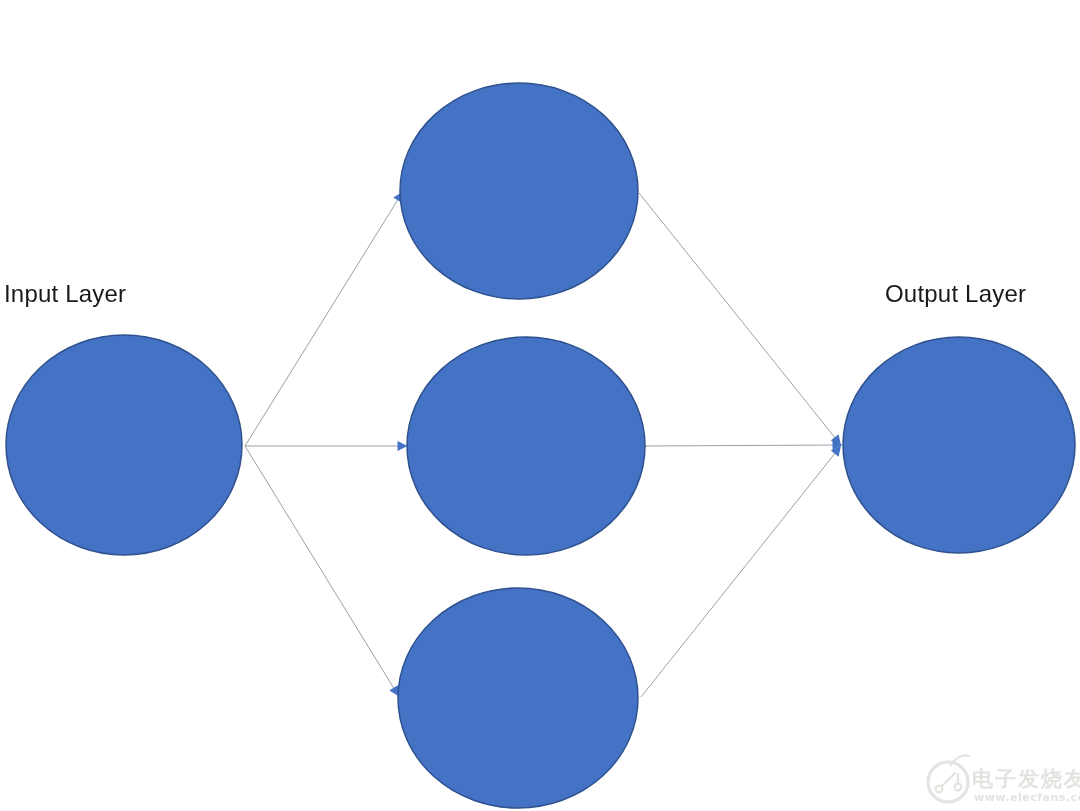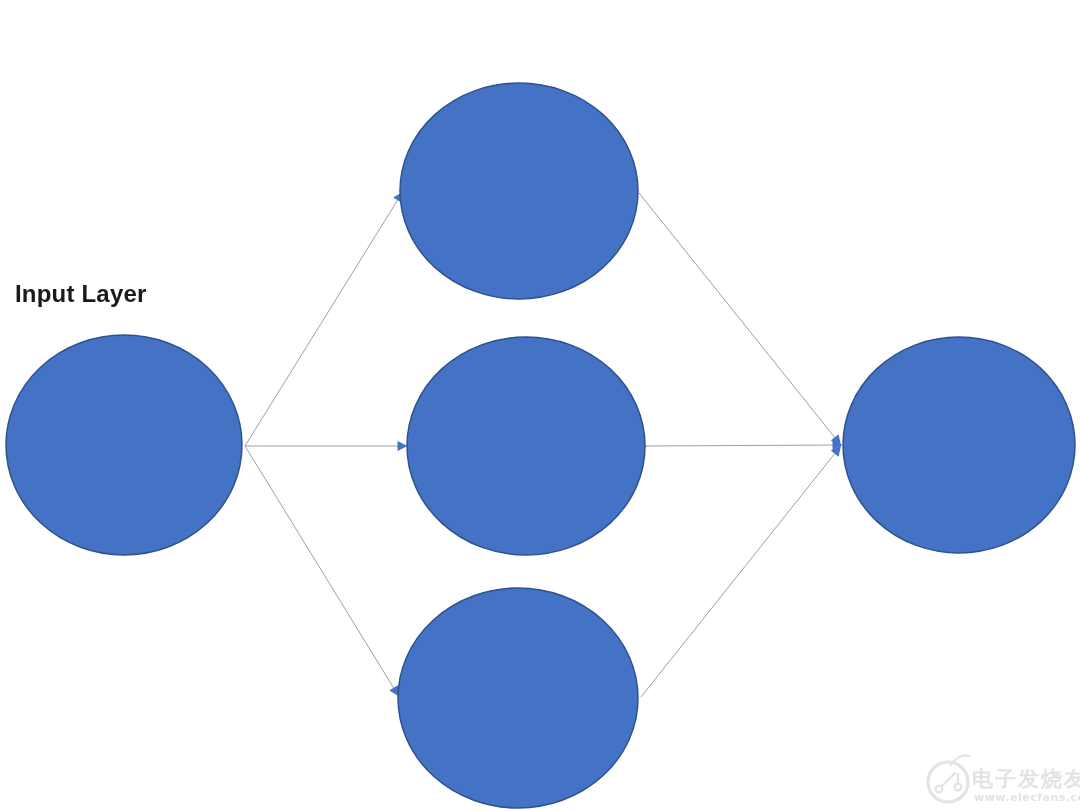--- a/index.html
+++ b/index.html
@@ -18,21 +18,21 @@
   svg.canvas{position:absolute;left:0;top:0;}
   .layer-label{
     position:absolute;
     font-size:24px;
     line-height:1.1;
     color:var(--label);
     white-space:nowrap;
     letter-spacing:0.2px;
   }
   .label-hidden{left:513px;top:14px;transform:translateX(-50%);font-size:25px;}
-  .label-input{left:15px;top:281px;font-weight:bold;}
+  .label-input{left:4px;top:281px;}
   .label-output{left:885px;top:281px;}
   .wm-stroke{stroke:var(--wm);}
   .wm-brand{
     fill:var(--wm);
     font-family:"DejaVu Sans", sans-serif;
     font-size:21px;
     font-weight:bold;
     letter-spacing:2px;
   }
   .wm-url{
@@ -78,14 +78,15 @@
       <circle cx="958" cy="787" r="3.4" fill="none" class="wm-stroke" stroke-width="2.2"></circle>
       <path d="M 942 786 L 955 773 M 958 783 L 958 774 M 951 765 C 955 758, 962 754, 969 756" fill="none" class="wm-stroke" stroke-width="2.2" stroke-linecap="round"></path>
       <text x="972" y="786" class="wm-brand">电子发烧友</text>
       <text x="974" y="801" class="wm-url">www.elecfans.com</text>
     </g>
   </svg>
 
   <div class="layer-label label-input">Input Layer</div>
 
 
+  <div class="layer-label label-output">Output Layer</div>
 
 </div>
 
 </body></html>

